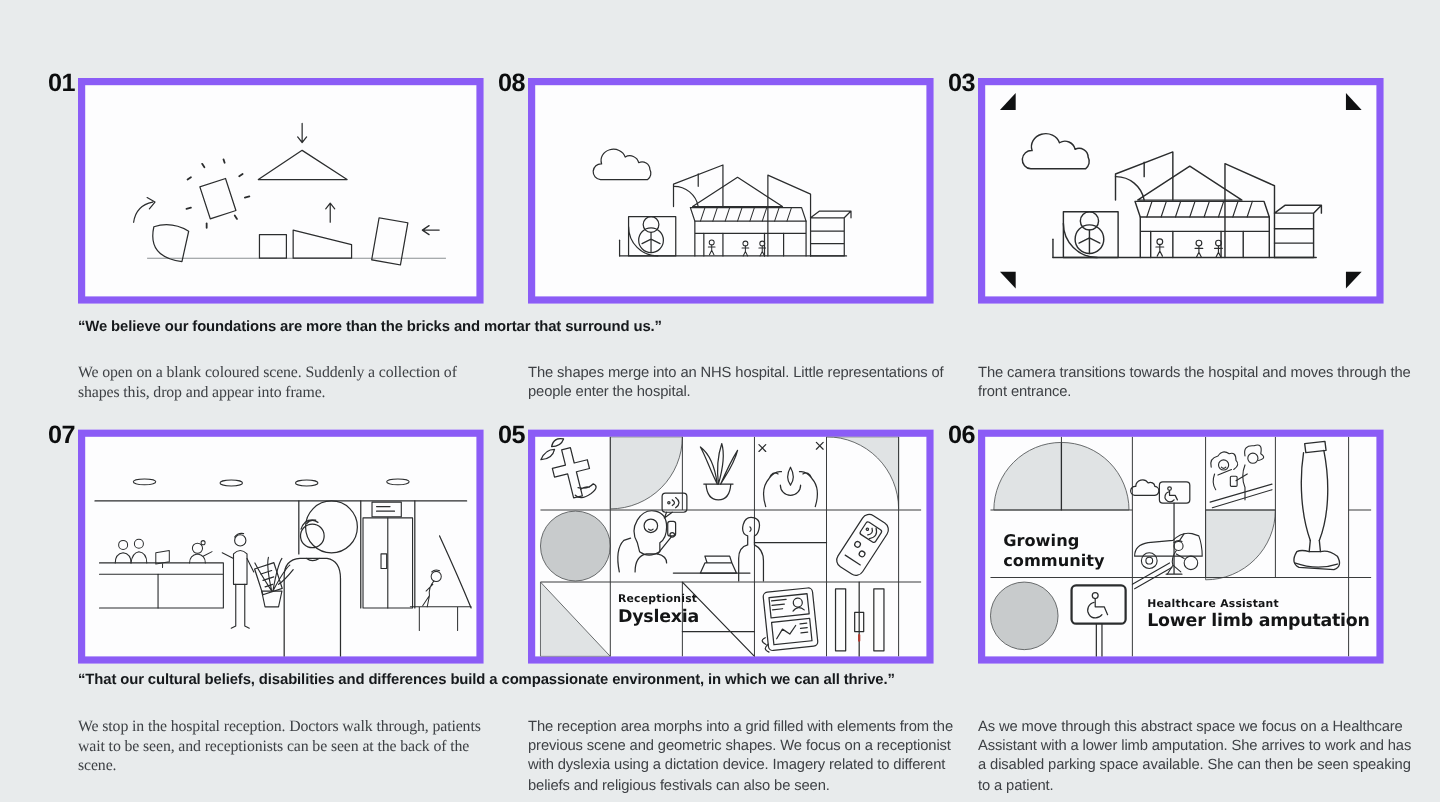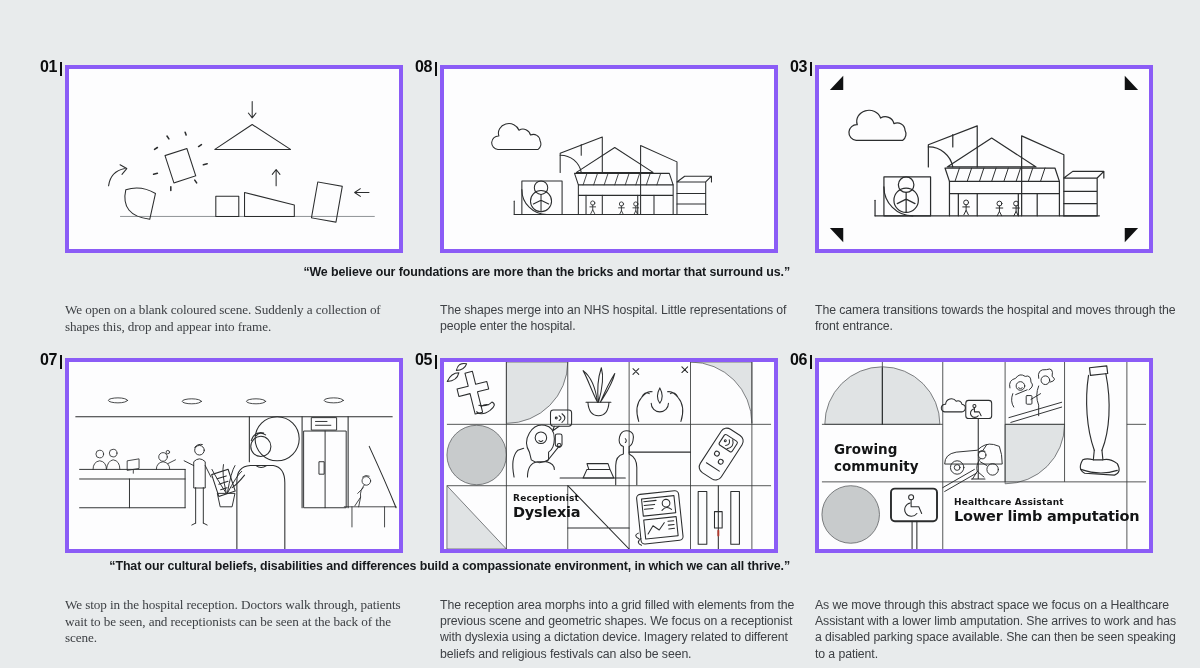--- a/index.html
+++ b/index.html
@@ -1,30 +1,30 @@
 <!DOCTYPE html>
 <html><head>
 <meta charset="utf-8">
 <style>
   html,body{margin:0;padding:0}
   body{width:1200px;height:668px;background:#e8ebec;font-family:"Liberation Sans",sans-serif;position:relative;overflow:hidden}
   .board{position:absolute;inset:0}
-  .num{position:absolute;font-weight:800;font-size:16px;color:#0c0d0e;letter-spacing:-0.5px;display:flex;align-items:flex-end}
+  .num{position:absolute;font-weight:800;font-size:21px;color:#0c0d0e;letter-spacing:-0.5px;display:flex;align-items:flex-end}
   .num .bar{display:inline-block;width:1.8px;height:14px;background:#0c0d0e;margin-left:3px;margin-top:2px}
-  .frame{position:absolute;width:338px;background:#fdfdfe;border:4px solid #8b5cf6;box-sizing:border-box}
+  .frame{position:absolute;width:338px;background:#fdfdfe;border:6px solid #8b5cf6;box-sizing:border-box}
   .frame.r1{height:188px}
   .frame.r2{height:195px}
   svg.art{position:absolute;left:0;top:0;width:100%;height:100%;display:block}
   .ln{fill:none;stroke:#2b2d2e;stroke-width:1.1;stroke-linecap:round;stroke-linejoin:round}
   .g1{fill:#e0e3e4;stroke:#595c5e;stroke-width:0.8}
   .g2{fill:#c8cbcc;stroke:#595c5e;stroke-width:0.8}
   .grid{fill:none;stroke:#3a3c3d;stroke-width:0.9}
   .mark{fill:#101112;stroke:none}
   .quote{position:absolute;font-weight:700;font-size:12.4px;color:#16191c;letter-spacing:-0.1px;white-space:nowrap}
-  .quote.center{text-align:right}
+  .quote.center{text-align:left}
   .caption{position:absolute;font-size:12.3px;line-height:1.32;color:#3e4145;letter-spacing:-0.1px}
   .caption.serif{font-family:"Liberation Serif",serif;font-size:13.2px;line-height:1.26}
   .olabel{position:absolute;font-family:"DejaVu Sans",sans-serif;font-weight:700;color:#141516}
   .role{font-size:9px;letter-spacing:0.2px}
   .detail{font-size:14.5px;letter-spacing:-0.2px}
   .community{font-size:13.5px;line-height:1.28;width:92px}
 </style>
 </head>
 <body>
 

